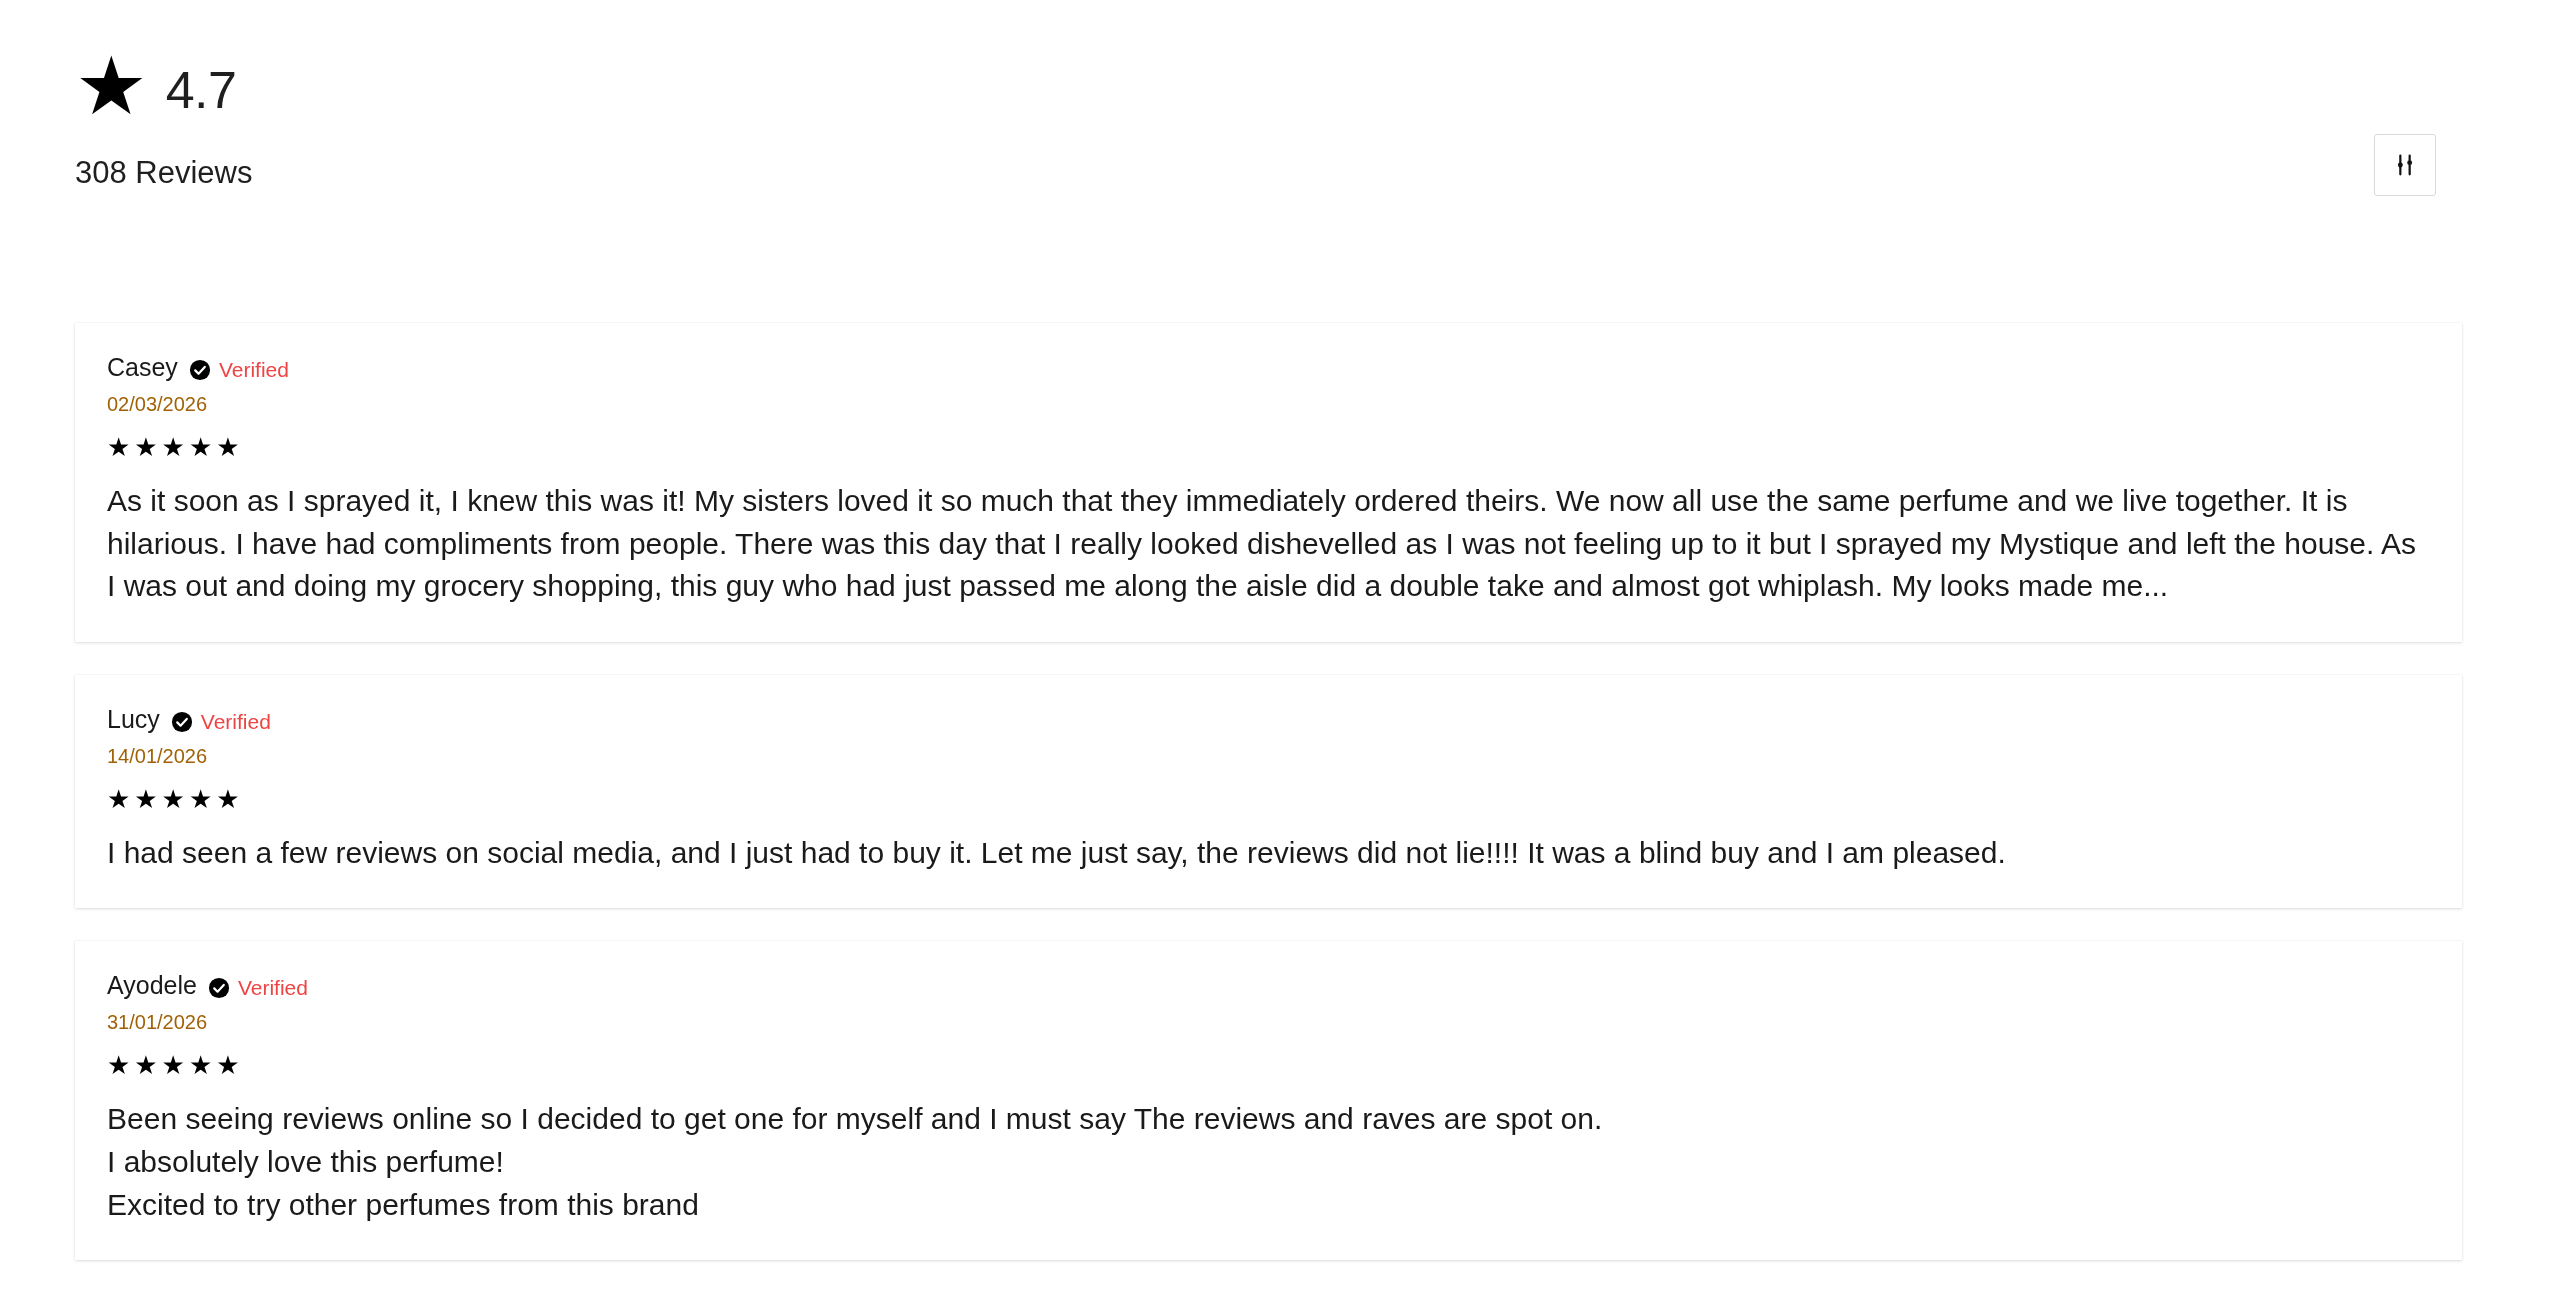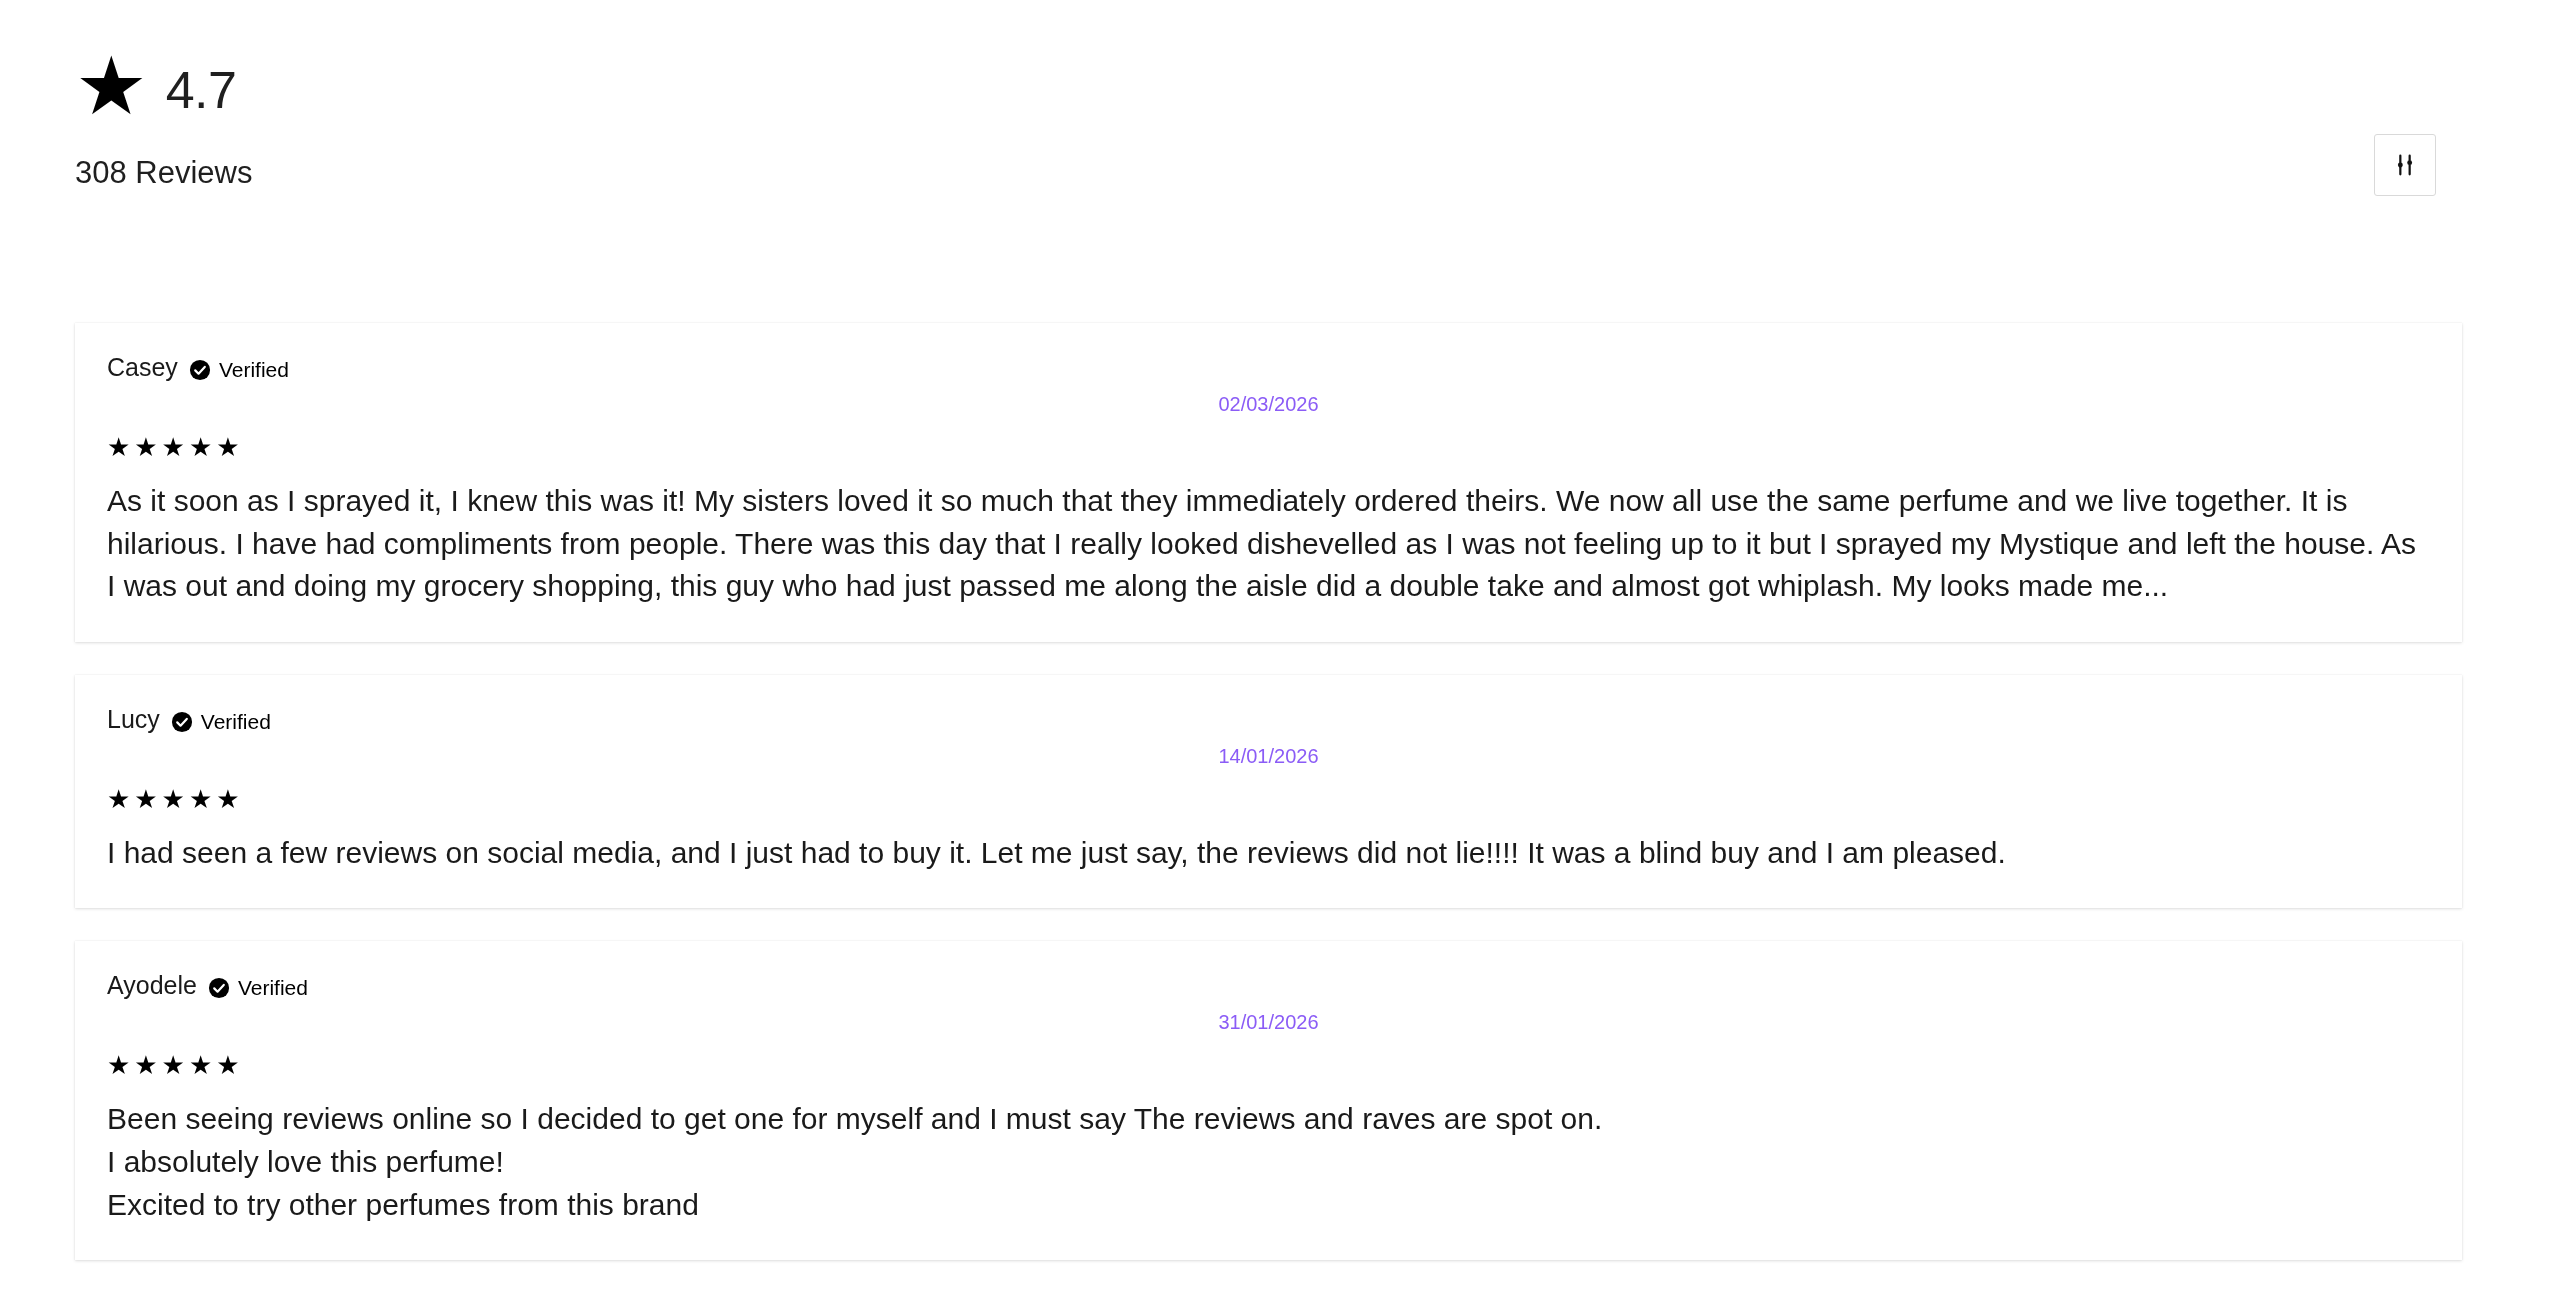--- a/index.html
+++ b/index.html
@@ -100,27 +100,26 @@
     align-items: center;
     gap: 8px;
   }
   .verified-badge .check {
     width: 22px;
     height: 22px;
     display: block;
   }
   .verified-text {
     font-size: 21px;
-    color: #000000;
+    color: #ef4444;
   }
   .review-date {
     margin-top: 11px;
     font-size: 20px;
-    color: #8b5cf6;
-    text-align: center;
+    color: #a16207;
   }
   .stars {
     margin-top: 18px;
     font-size: 26px;
     letter-spacing: 4px;
     color: #000000;
     line-height: 1;
   }
   .review-body {
     margin-top: 20px;

